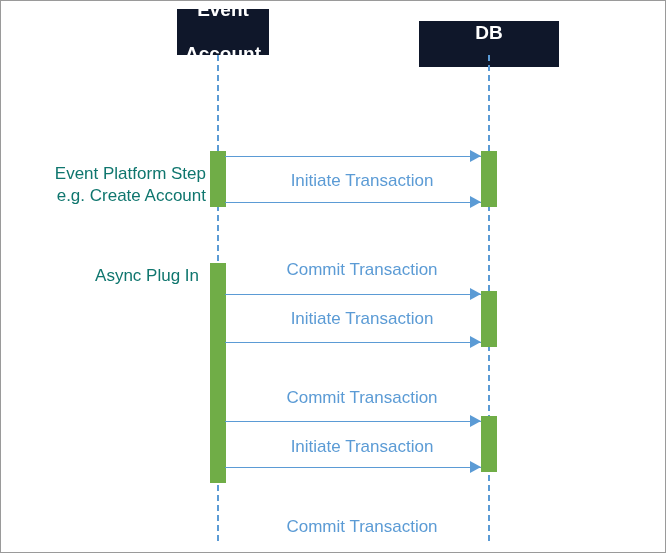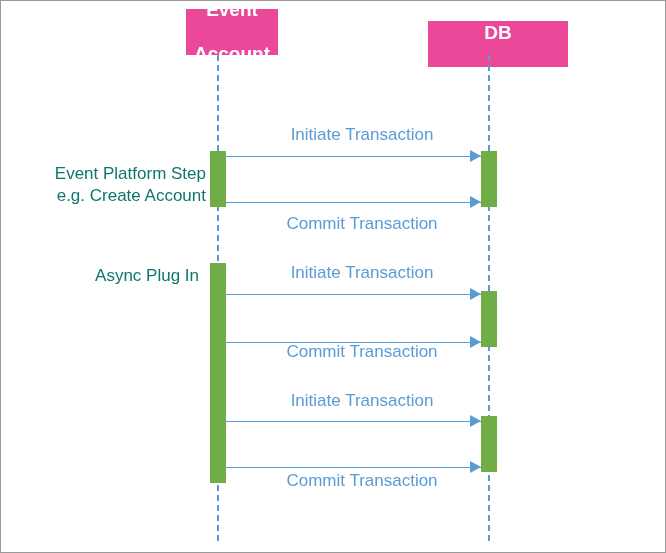--- a/index.html
+++ b/index.html
@@ -15,32 +15,31 @@
     width: 666px;
     height: 553px;
     background: #ffffff;
     border: 1px solid #9a9a9a;
     box-sizing: border-box;
     overflow: hidden;
   }
   
   .participant {
     position: absolute;
-    background: #ec4899;
+    background: #0f172a;
     color: #ffffff;
     font-weight: bold;
     font-size: 19px;
     line-height: 22px;
     text-align: center;
     display: flex;
     align-items: center;
     justify-content: center;
     box-sizing: border-box;
     padding: 0 4px;
-    margin-left: 9px;
   }
   .participant span { display: block; width: 100%; }
   
   .lifeline {
     position: absolute;
     width: 0;
     border-left: 2px dashed #5B9BD5;
   }
   
   .activation {
@@ -61,20 +60,21 @@
     border-bottom: 6px solid transparent;
     border-left: 11px solid #5B9BD5;
   }
   .msg-label {
     position: absolute;
     color: #5B9BD5;
     font-size: 17px;
     line-height: 20px;
     white-space: nowrap;
     text-align: center;
+    margin-top: 46px;
   }
   
   .side-label {
     position: absolute;
     color: #0f766e;
     font-size: 17px;
     line-height: 22px;
     text-align: right;
     white-space: nowrap;
   }

